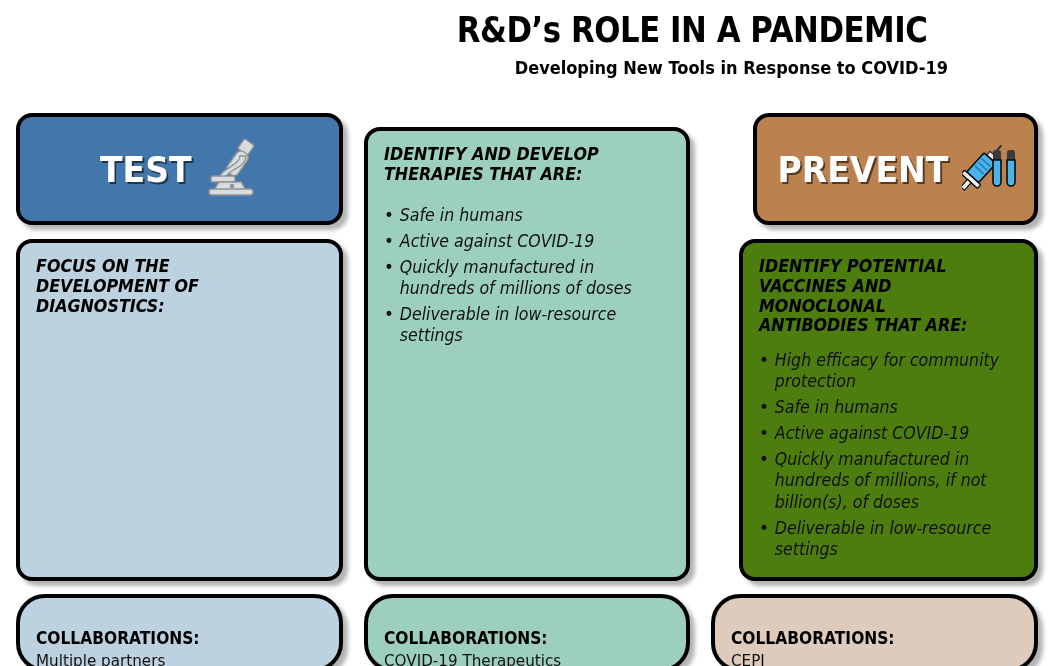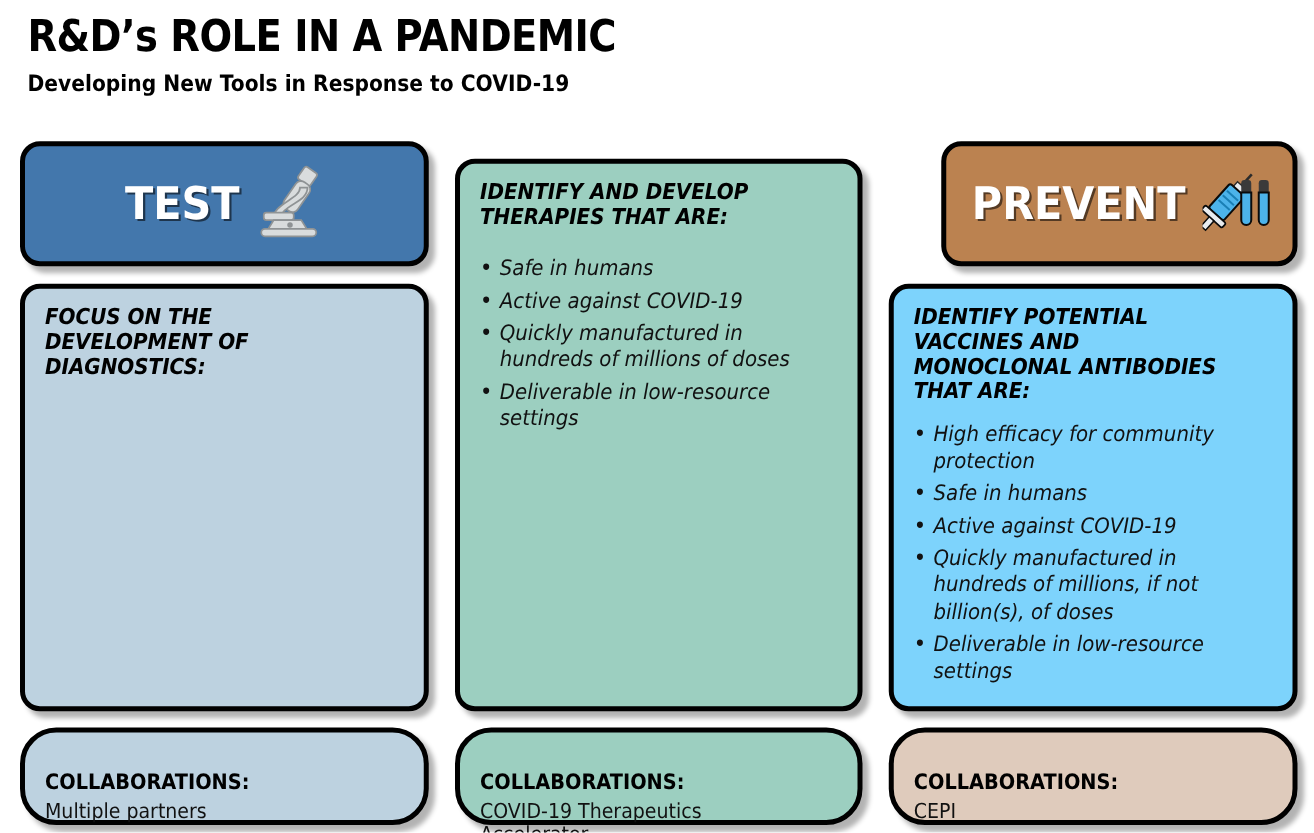--- a/index.html
+++ b/index.html
@@ -7,21 +7,21 @@
   body {
     width: 1051px;
     height: 666px;
     background: #ffffff;
     font-family: "Liberation Sans", sans-serif;
     overflow: hidden;
     position: relative;
   }
 
   
-  .header { padding: 12px 0 0 22px; }
+  .header { padding: 12px 0 0 22px; text-align: right; }
 
   .main-title {
     font-family: "DejaVu Sans", sans-serif;
     font-weight: bold;
     font-size: 35px;
     letter-spacing: -0.5px;
     color: #000000;
     line-height: 1.05;
     transform: scaleX(0.88);
     transform-origin: left center;
@@ -58,21 +58,21 @@
   
   .box {
     border: 4px solid #000000;
     border-radius: 16px;
     box-shadow: 5px 5px 4px rgba(0,0,0,0.30);
     position: relative;
   }
 
   
   .pill {
-    height: 100px;
+    height: 112px;
     display: flex;
     align-items: center;
     justify-content: center;
     gap: 6px;
     padding: 0 12px;
   }
 
   .pill-label {
     font-family: "DejaVu Sans", sans-serif;
     font-weight: bold;
@@ -260,21 +260,21 @@
             <path d="M31 24 h8 v22 a4 4 0 0 1 -4 4 a4 4 0 0 1 -4 -4 Z" fill="#4cb3ea" stroke="#0b0b0b" stroke-width="1.6"></path>
           </g>
           <g>
             <rect x="45" y="14" width="8" height="12" rx="2.5" fill="#3a3a3a"></rect>
             <path d="M45 24 h8 v22 a4 4 0 0 1 -4 4 a4 4 0 0 1 -4 -4 Z" fill="#4cb3ea" stroke="#0b0b0b" stroke-width="1.6"></path>
           </g>
         </svg>
       </span>
     </div>
 
-    <div class="box panel" style="background:#7dd3fc;">
+    <div class="box panel" style="background:#4d7c0f;margin-left:28px;">
       <div class="panel-heading">IDENTIFY POTENTIAL VACCINES AND MONOCLONAL ANTIBODIES THAT ARE:</div>
       <ul class="bullets" style="margin-top:14px;">
         <li>High efficacy for community protection</li>
         <li>Safe in humans</li>
         <li>Active against COVID-19</li>
         <li>Quickly manufactured in hundreds of millions, if not billion(s), of doses</li>
         <li>Deliverable in low-resource settings</li>
       </ul>
     </div>
 

